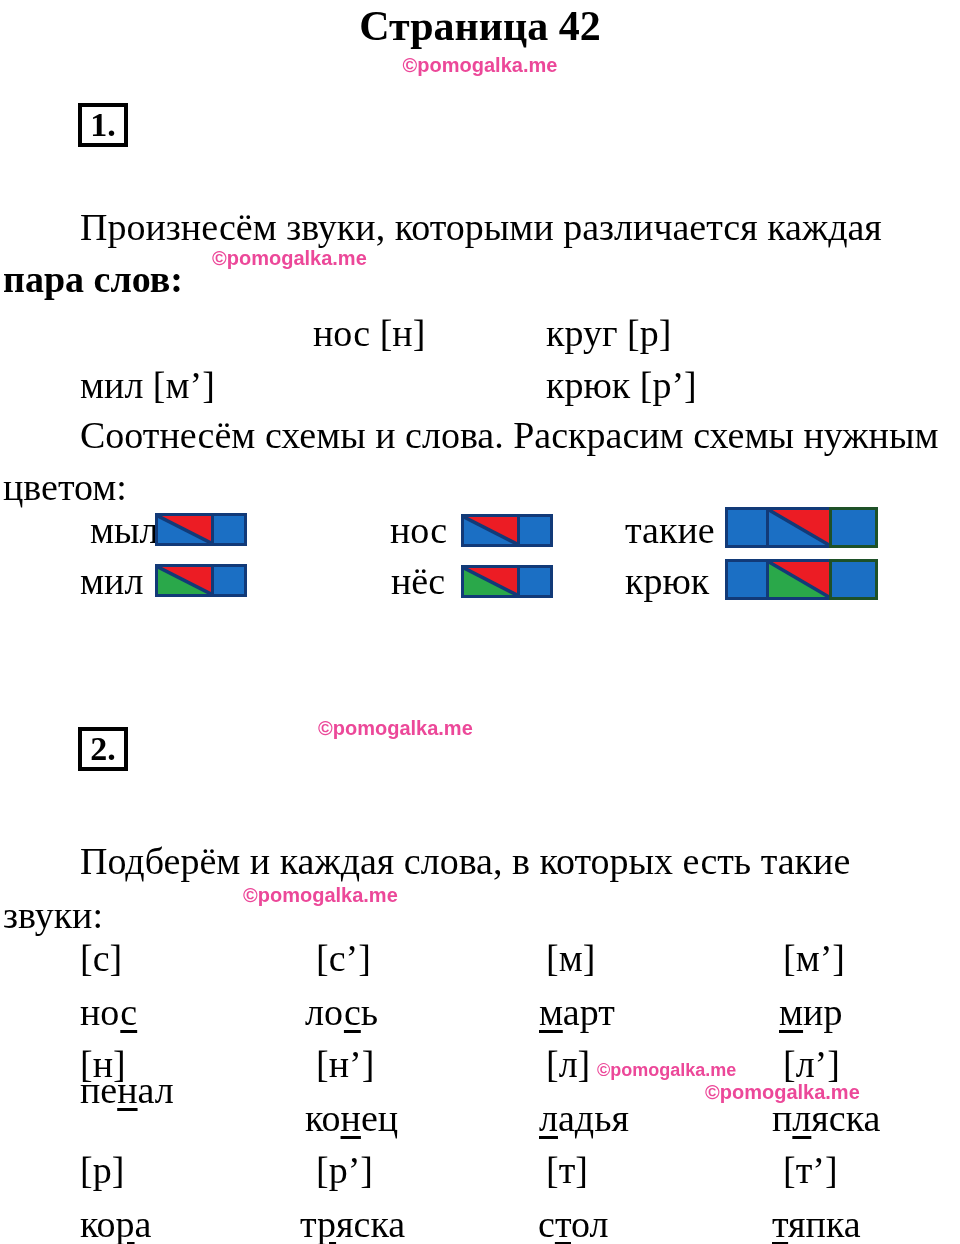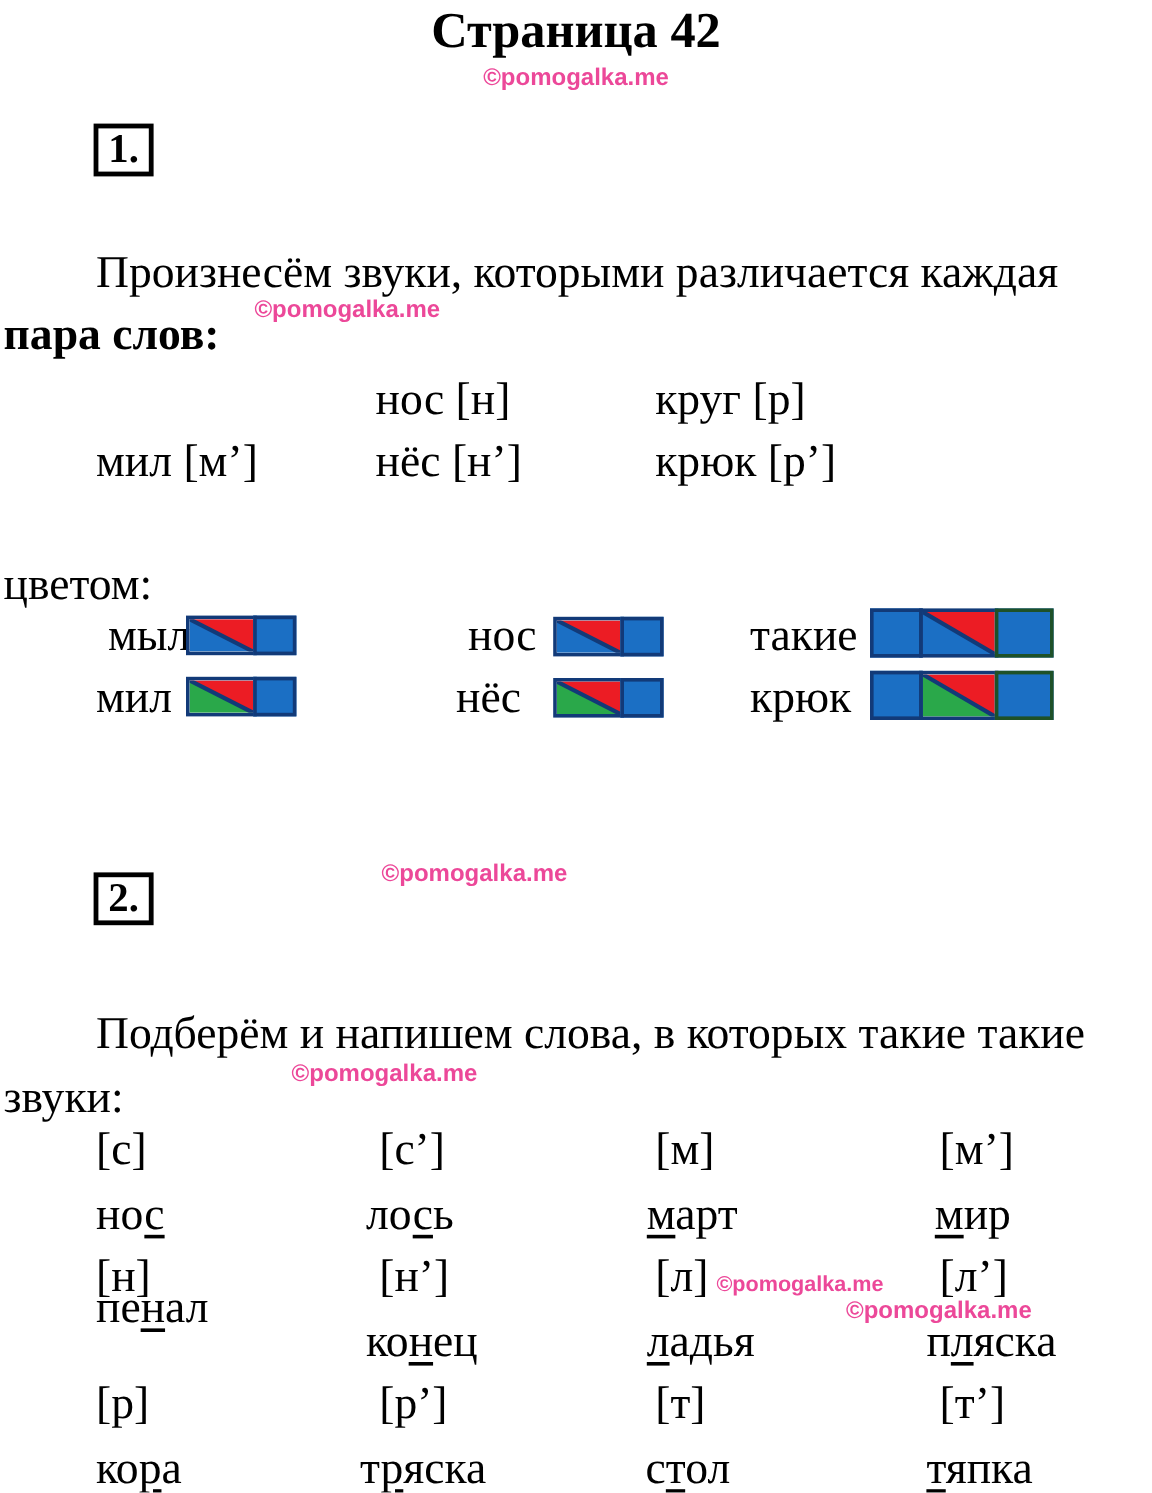--- a/index.html
+++ b/index.html
@@ -38,23 +38,23 @@
 
   <div class="abs task-badge" style="left:78px;top:103px;">1.</div>
 
   <div class="abs body-text" style="left:80px;top:207px;">Произнесём звуки, которыми различается каждая</div>
   <div class="abs wm" style="left:212px;top:247px;">©pomogalka.me</div>
   <div class="abs body-text" style="left:3px;top:259px;font-weight:bold;">пара слов:</div>
 
   <div class="abs sound-text" style="left:313px;top:311px;">нос [н]</div>
   <div class="abs sound-text" style="left:546px;top:311px;">круг [р]</div>
   <div class="abs sound-text" style="left:80px;top:363px;">мил [м’]</div>
-  <div class="abs sound-text" style="left:313px;top:363px;">нёс [н’]</div>
   <div class="abs sound-text" style="left:546px;top:363px;">крюк [р’]</div>
 
+  <div class="abs body-text" style="left:80px;top:415px;">Соотнесём схемы и слова. Раскрасим схемы нужным</div>
   <div class="abs body-text" style="left:3px;top:467px;">цветом:</div>
 
   <div class="abs body-text" style="left:80px;top:510px;margin-left:10px;">мыл</div>
   <div class="abs scheme small" style="left:155px;top:513px;">
       <div class="cell diag" style="border-color: rgb(18, 58, 120);">
         <svg viewBox="0 0 100 100" preserveAspectRatio="none">
           <polygon points="0,0 100,0 100,100" fill="#ec1c24"></polygon>
           <polygon points="0,0 100,100 0,100" fill="#1b6fc4"></polygon>
           <line x1="0" y1="0" x2="100" y2="100" stroke="#123a78" stroke-width="3.5" vector-effect="non-scaling-stroke"></line>
         </svg>
@@ -89,21 +89,21 @@
   <div class="abs scheme small" style="left:155px;top:564px;">
       <div class="cell diag" style="border-color: rgb(18, 58, 120);">
         <svg viewBox="0 0 100 100" preserveAspectRatio="none">
           <polygon points="0,0 100,0 100,100" fill="#ec1c24"></polygon>
           <polygon points="0,0 100,100 0,100" fill="#2aa84a"></polygon>
           <line x1="0" y1="0" x2="100" y2="100" stroke="#123a78" stroke-width="3.5" vector-effect="non-scaling-stroke"></line>
         </svg>
       </div>
       <div class="cell sq sq" style="background: rgb(27, 111, 196); border-color: rgb(18, 58, 120);"></div>
     </div>
-  <div class="abs body-text" style="left:380px;top:561px;text-align:right;">нёс</div>
+  <div class="abs body-text" style="left:391px;top:561px;text-align:right;">нёс</div>
   <div class="abs scheme small" style="left:461px;top:565px;">
       <div class="cell diag" style="border-color: rgb(18, 58, 120);">
         <svg viewBox="0 0 100 100" preserveAspectRatio="none">
           <polygon points="0,0 100,0 100,100" fill="#ec1c24"></polygon>
           <polygon points="0,0 100,100 0,100" fill="#2aa84a"></polygon>
           <line x1="0" y1="0" x2="100" y2="100" stroke="#123a78" stroke-width="3.5" vector-effect="non-scaling-stroke"></line>
         </svg>
       </div>
       <div class="cell sq sq" style="background: rgb(27, 111, 196); border-color: rgb(18, 58, 120);"></div>
     </div>
@@ -116,21 +116,21 @@
           <polygon points="0,0 100,100 0,100" fill="#2aa84a"></polygon>
           <line x1="0" y1="0" x2="100" y2="100" stroke="#123a78" stroke-width="3.5" vector-effect="non-scaling-stroke"></line>
         </svg>
       </div>
       <div class="cell sq sq2" style="background: rgb(27, 111, 196); border-color: rgb(30, 81, 40);"></div>
     </div>
 
   <div class="abs wm" style="left:318px;top:717px;">©pomogalka.me</div>
   <div class="abs task-badge" style="left:78px;top:727px;">2.</div>
 
-  <div class="abs body-text" style="left:80px;top:841px;">Подберём и напишем слова, в которых такие такие</div>
+  <div class="abs body-text" style="left:80px;top:841px;">Подберём и каждая слова, в которых есть такие</div>
   <div class="abs wm" style="left:243px;top:884px;">©pomogalka.me</div>
   <div class="abs body-text" style="left:3px;top:895px;">звуки:</div>
 
   <div class="abs sound-text" style="left:80px;top:936px;">[с]</div>
   <div class="abs sound-text" style="left:316px;top:936px;">[с’]</div>
   <div class="abs sound-text" style="left:546px;top:936px;">[м]</div>
   <div class="abs sound-text" style="left:783px;top:936px;">[м’]</div>
 
   <div class="abs sound-text" style="left:80px;top:990px;">но<u>с</u></div>
   <div class="abs sound-text" style="left:305px;top:990px;font-family:Liberation Serif, serif;">ло<u>с</u>ь</div>

